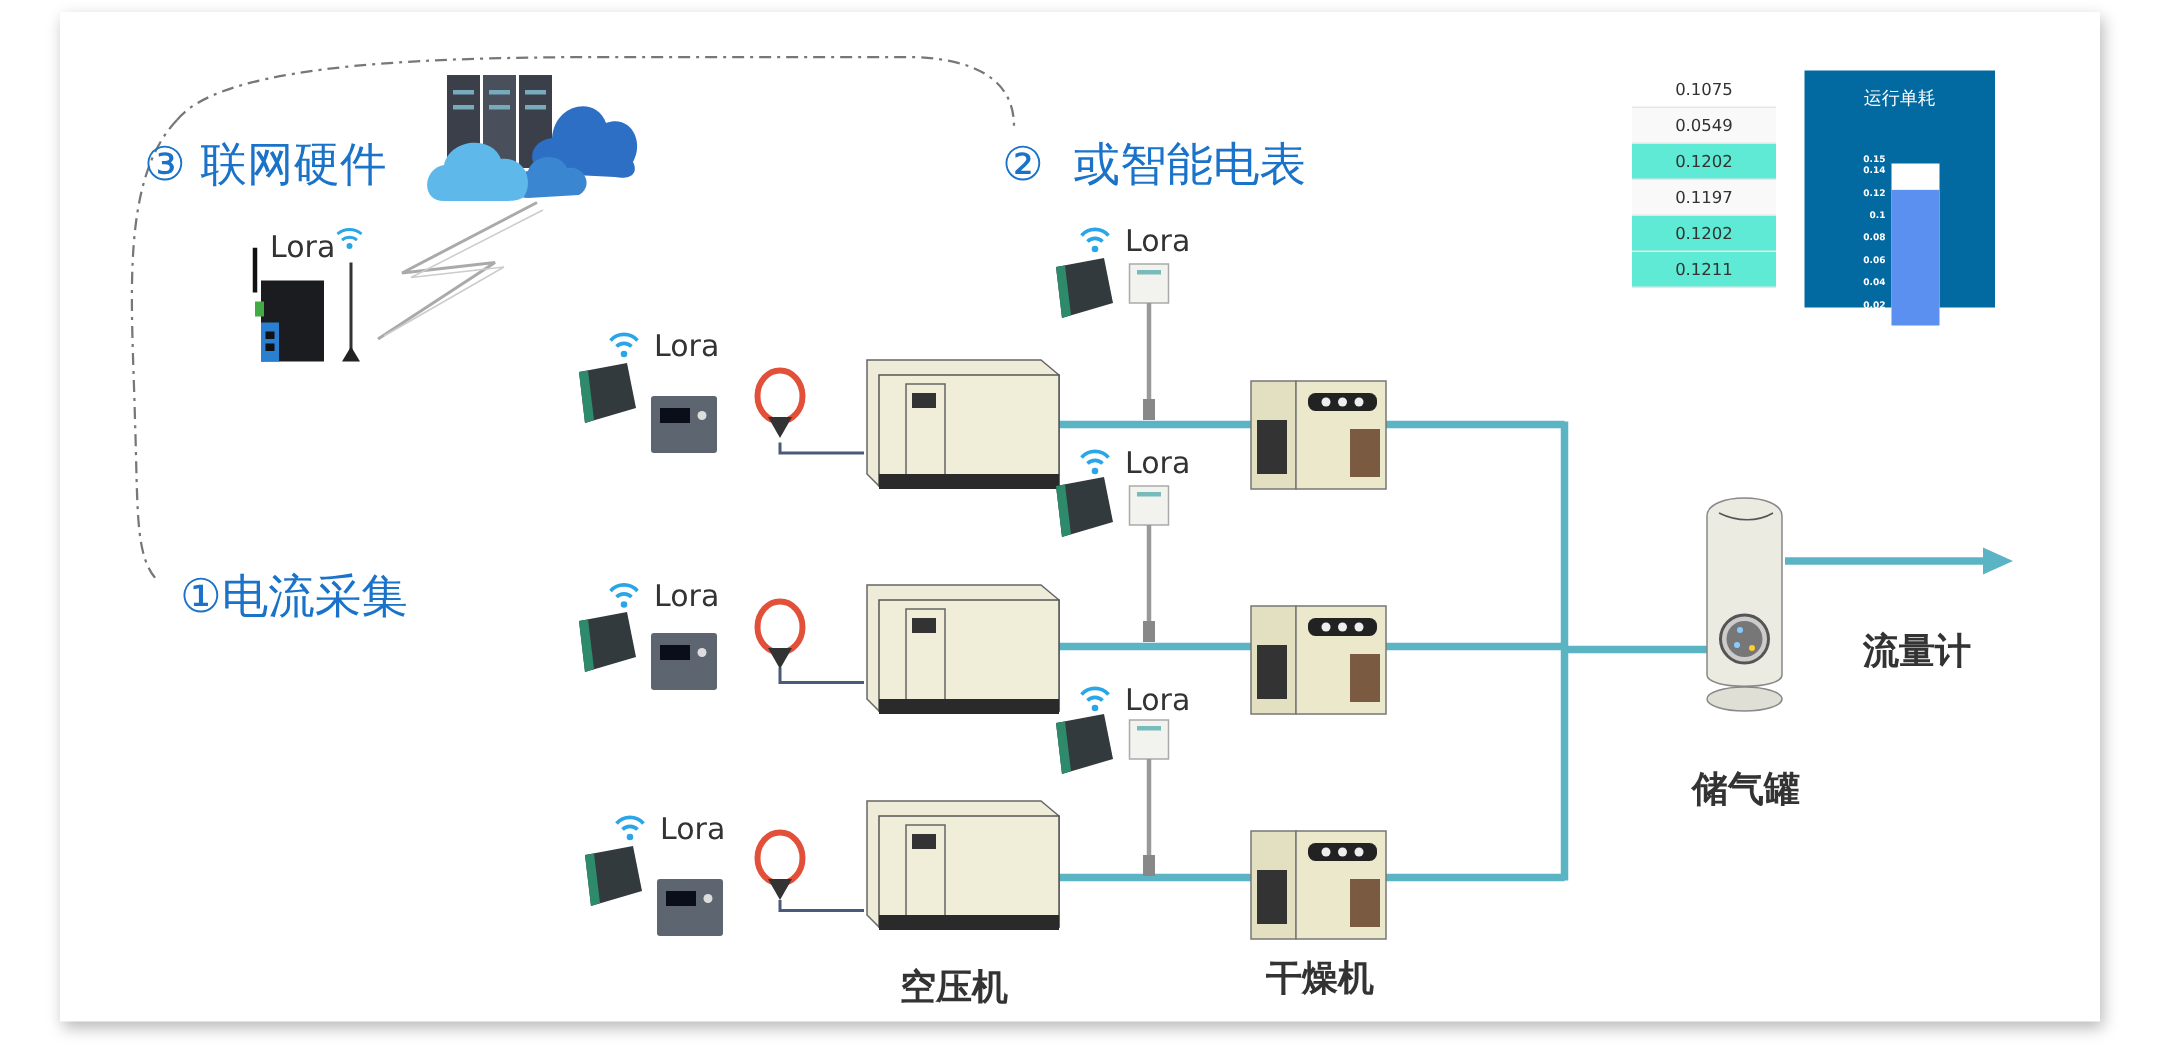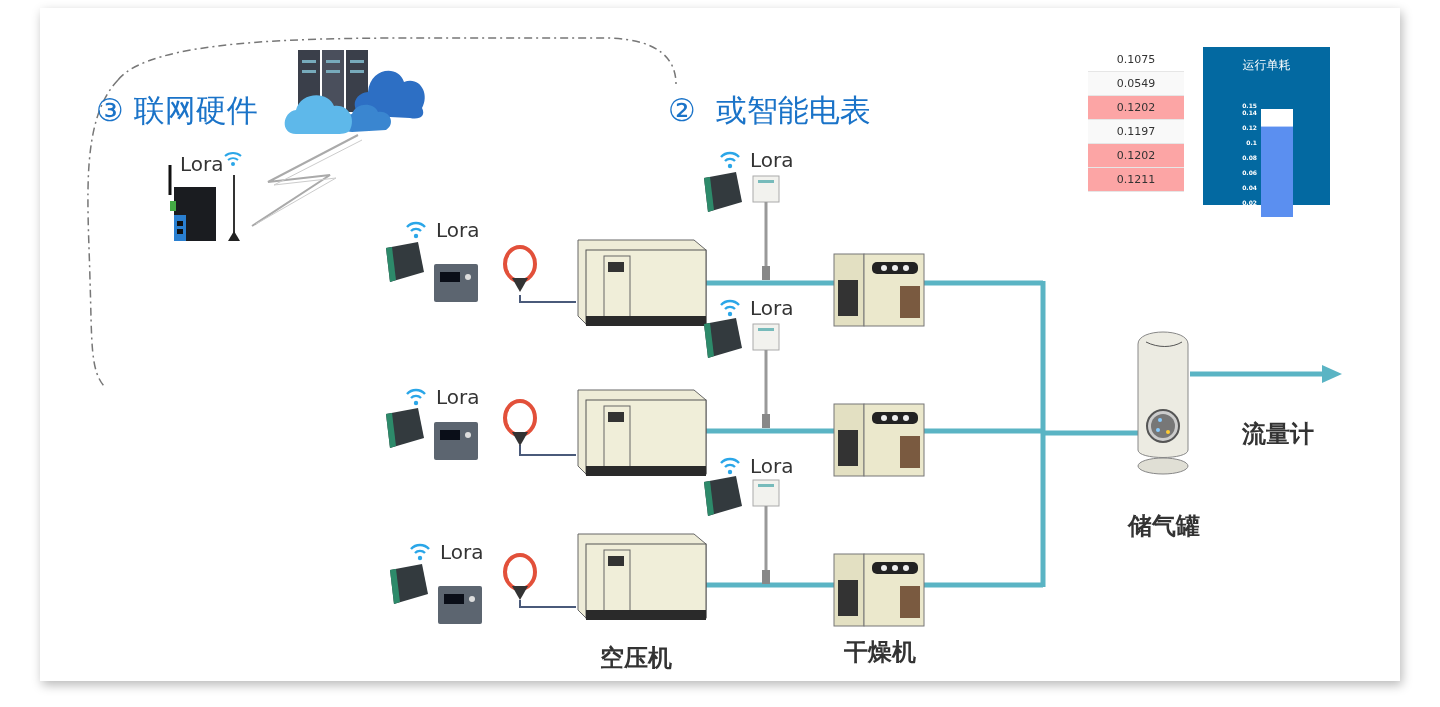--- a/index.html
+++ b/index.html
@@ -5,21 +5,21 @@
   html,body{margin:0;padding:0;}
   body{width:1440px;height:707px;background:#ffffff;position:relative;overflow:hidden;font-family:"DejaVu Sans","Liberation Sans",sans-serif;}
   .card{position:absolute;left:40px;top:8px;width:1360px;height:673px;background:#fff;box-shadow:2px 4px 10px rgba(0,0,0,0.28);}
   .abs{position:absolute;}
   .blue-title{color:#1a73c8;font-size:31px;line-height:36px;white-space:nowrap;font-family:"DejaVu Sans",sans-serif;}
   .lora{font-size:20px;color:#333;font-family:"DejaVu Sans",sans-serif;}
   .bold-label{font-size:24px;font-weight:bold;color:#333;white-space:nowrap;}
   .tbl{position:absolute;left:1088px;top:48px;width:96px;font-size:11px;color:#333;text-align:center;}
   .tbl .hdr{height:40px;font-weight:bold;font-size:11px;line-height:15px;padding-top:4px;border-bottom:1px solid #ddd;}
   .tbl .row{height:23px;line-height:23px;border-bottom:1px solid #e6e6e6;}
-  .tbl .row.y{background:#fca5a5;}
+  .tbl .row.y{background:#5eead4;}
   .tbl .row.w{background:#f9f9f9;}
   .gauge{position:absolute;left:1203px;top:47px;width:127px;height:158px;background:#0369a1;}
   .gauge .gt{position:absolute;left:0;top:10px;width:100%;text-align:center;color:#fff;font-size:12px;}
 </style>
 </head>
 <body>
 
 <div class="card"></div>
 
 <svg class="abs" style="left:0;top:0" width="1440" height="707">
@@ -48,20 +48,21 @@
 
 <div class="abs blue-title" style="left:96px;top:92px">
   <span>③</span>
   <span style="">联网硬件</span>
 </div>
 <div class="abs blue-title" style="left:668px;top:92px">
   <span>②</span>
   <span style="margin-left:10px">或智能电表</span>
 </div>
 <div class="abs blue-title" style="left:120px;top:378px;line-height:40px">
+  <div>①电流采集</div>
 </div>
 
 <svg class="abs" style="left:280px;top:46px" width="150" height="92">
   <rect x="18" y="4" width="22" height="62" fill="#3a3f4a"></rect>
   <rect x="42" y="4" width="22" height="62" fill="#4a4f5c"></rect>
   <rect x="66" y="4" width="22" height="62" fill="#3a3f4a"></rect>
   <g fill="#7ab">
       <rect x="22" y="14" width="14" height="3"></rect>
       <rect x="46" y="14" width="14" height="3"></rect>
       <rect x="70" y="14" width="14" height="3"></rect>

